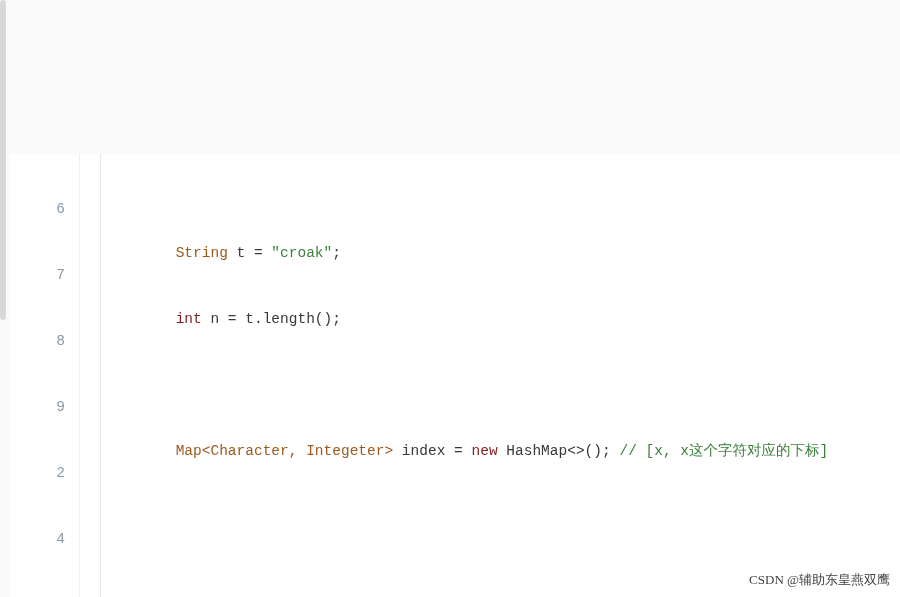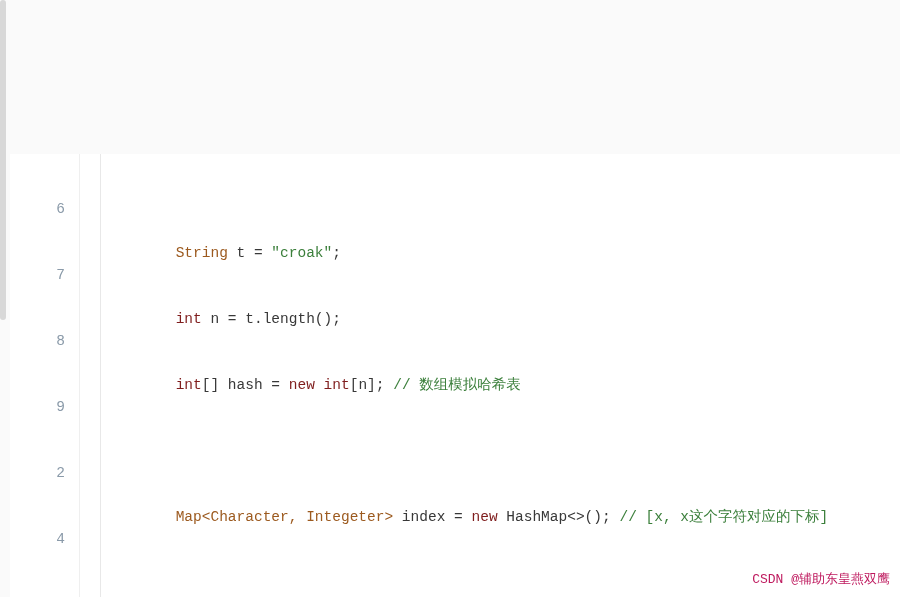--- a/index.html
+++ b/index.html
@@ -59,22 +59,22 @@
       position: absolute;
       top: 0;
       bottom: 0;
       width: 1px;
       background: #e8e8e8;
     }
     .watermark {
       position: absolute;
       right: 10px;
       bottom: 6px;
-      color: #be185d;
-      font-family: Liberation Mono, monospace;
+      color: #404040;
+      font-family: Liberation Serif, serif;
       font-size: 13px;
     }
     .big-watermark {
       position: absolute;
       right: 60px;
       top: 410px;
       color: rgba(190,200,210,0.25);
       font-family: Arial, sans-serif;
       font-size: 32px;
       letter-spacing: 4px;
@@ -131,21 +131,20 @@
     
     
     
   </div>
   <div class="fold-col"></div>
   <div class="code">
     <div class="guide" style="left:0px"></div>
 
     <div class="line">        <span class="type">String</span><span> t = </span><span class="str">"croak"</span><span>;</span></div>
     <div class="line">        <span class="kw">int</span><span> n = t.length();</span></div>
-    <div class="line">        <span class="kw">int</span><span>[]</span><span> hash = </span><span class="kw">new</span><span> </span><span class="kw">int</span><span>[n]; </span><span class="comment">// 数组模拟哈希表</span></div>
     <div class="line"></div>
     <div class="line">        <span class="type">Map&lt;Character, Integeter&gt;</span><span> index = </span><span class="kw">new</span><span> HashMap&lt;&gt;(); </span><span class="comment">// [x, x这个字符对应的下标]</span></div>
     
     
     
     
     
     
     
     

